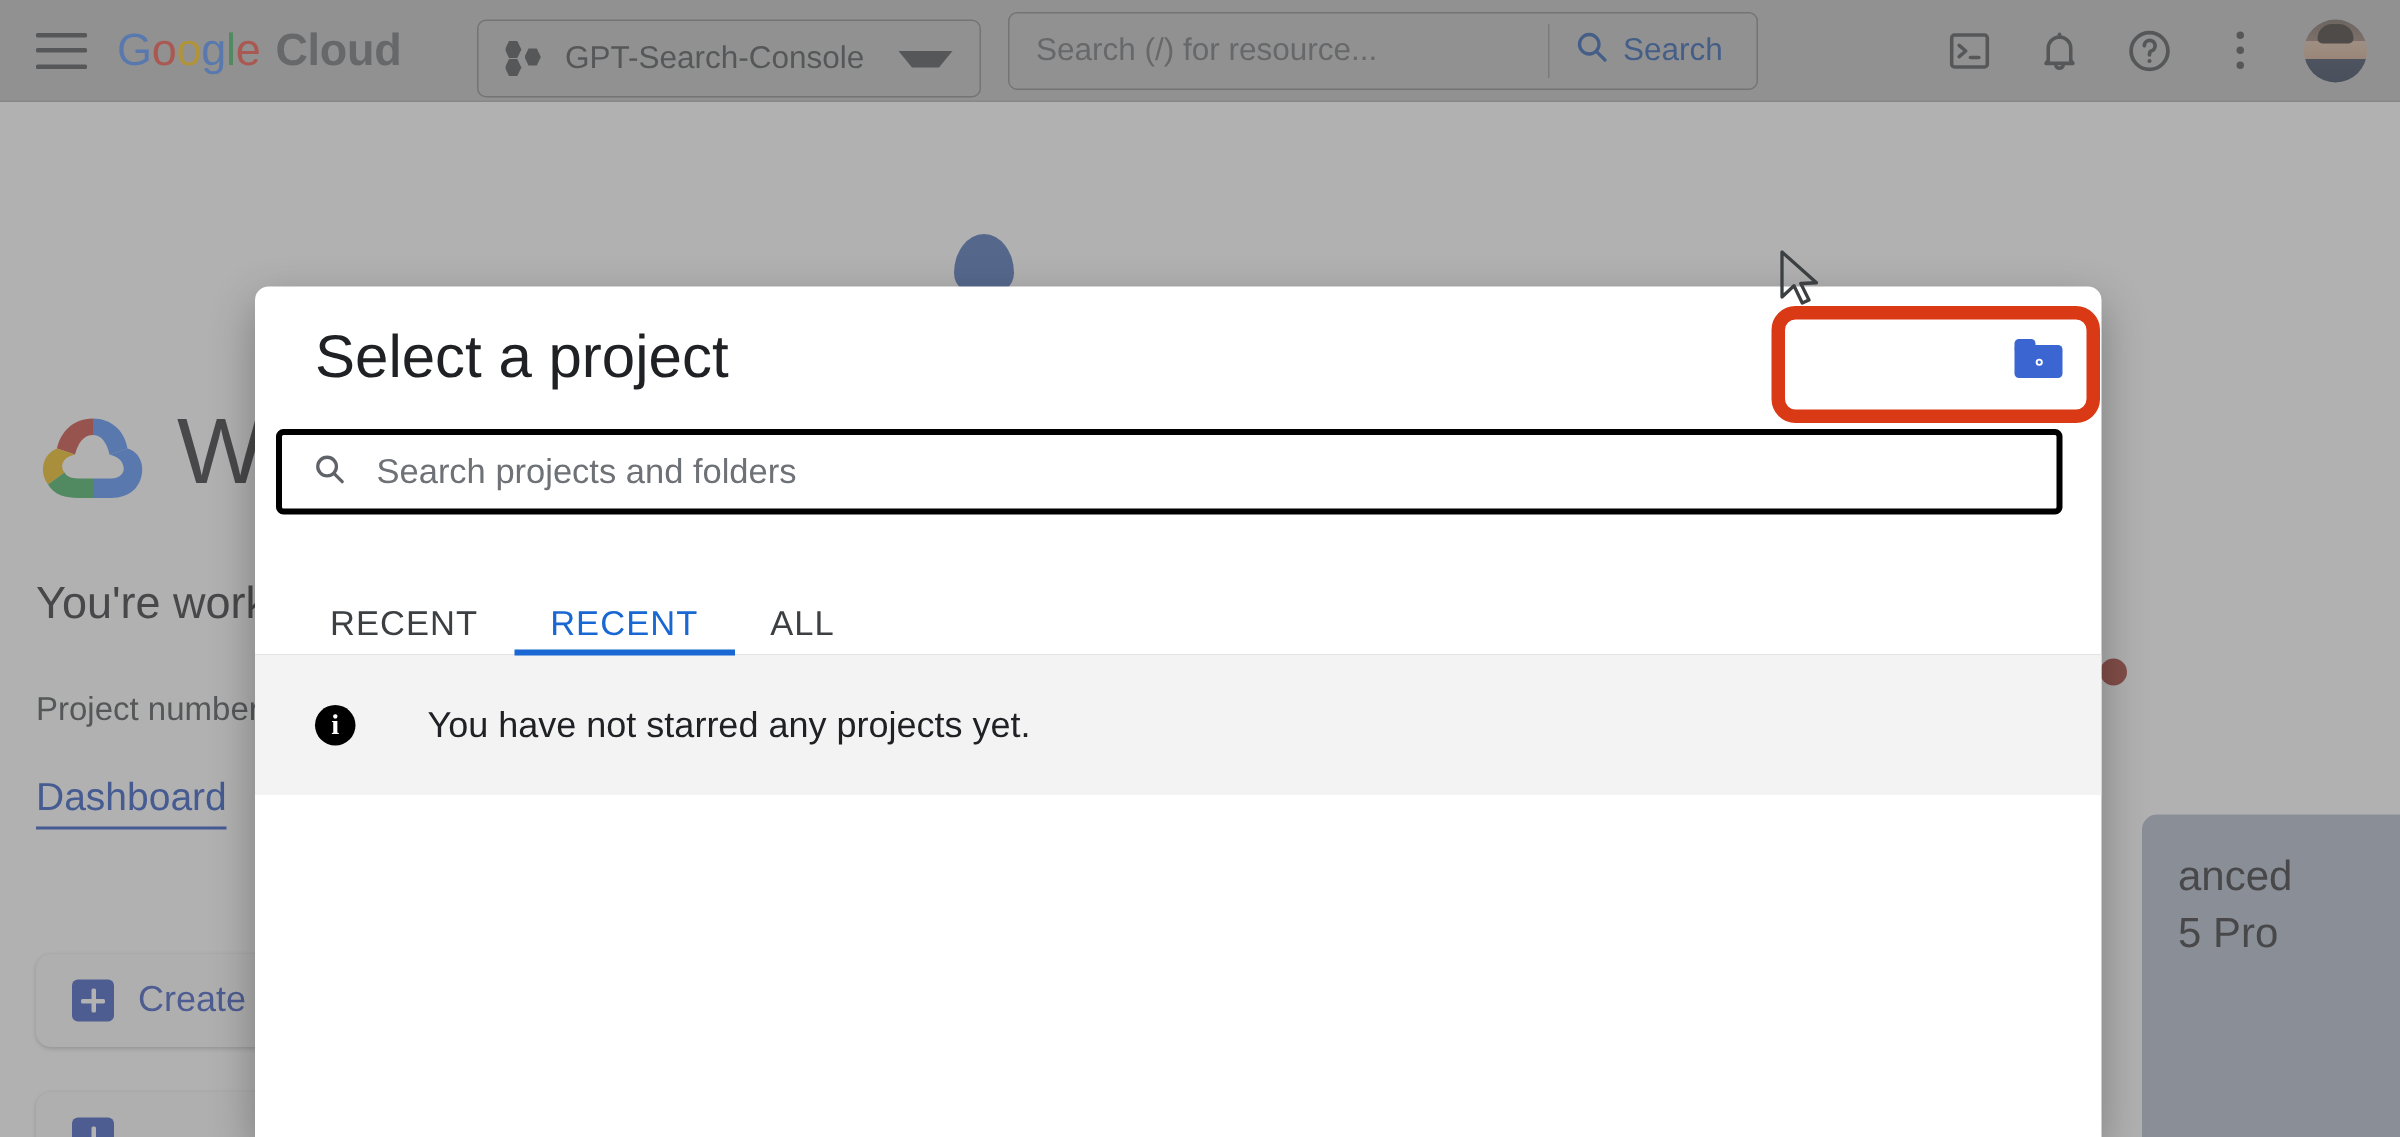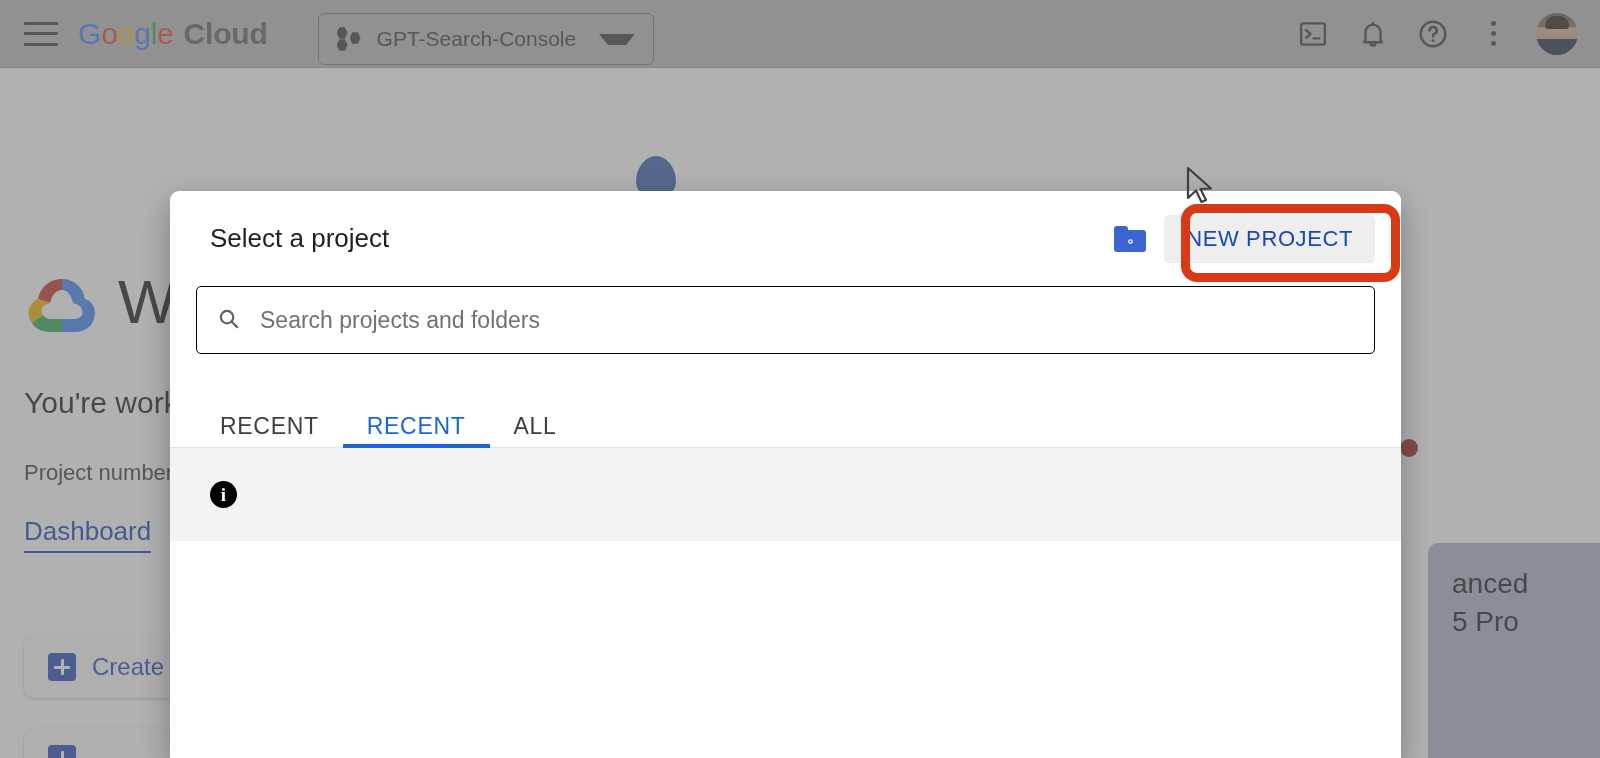--- a/index.html
+++ b/index.html
@@ -177,21 +177,21 @@
     background: #ffffff;
     border-radius: 9px 9px 0 0;
     box-shadow: 0 11px 30px rgba(0,0,0,.30);
     z-index: 20;
     overflow: hidden;
   }
   .dlg-head {
     height: 95px; display: flex; align-items: center;
     padding: 0 26px 0 40px;
   }
-  .dlg-title { font-size: 26px; color: #202124; }
+  .dlg-title { font-size: 40px; color: #202124; }
   .dlg-head-right { margin-left: auto; display: flex; align-items: center; gap: 18px; }
   .folder-gear {
     width: 32px; height: 26px; position: relative; cursor: pointer; flex: 0 0 auto;
   }
   .folder-gear .fbody {
     position: absolute; left: 0; top: 4px; width: 32px; height: 22px;
     background: #3b65d1; border-radius: 3px;
   }
   .folder-gear .ftab {
     position: absolute; left: 0; top: 0; width: 14px; height: 7px;
@@ -210,23 +210,23 @@
     display: flex; align-items: center; justify-content: center;
   }
   .highlight-ring {
     position: absolute; left: 1011px; top: 13px;
     width: 219px; height: 78px;
     border: 9px solid #d93915; border-radius: 16px;
     pointer-events: none;
   }
 
   .dlg-search {
-    margin: 0 26px 0 26px;
-    height: 68px;
-    border: 1px solid #000000; border-radius: 5px;
+    margin: 0 26px 0 14px;
+    height: 57px;
+    border: 4px solid #000000; border-radius: 5px;
     display: flex; align-items: center; padding: 0 20px;
   }
   .dlg-search input {
     flex: 1; border: none; outline: none; background: transparent;
     font-size: 23px; color: #3c4043; margin-left: 18px;
     font-family: "Liberation Sans", sans-serif;
   }
   .dlg-search input::placeholder { color: #6e7276; }
 
   .tabs {
@@ -323,20 +323,33 @@
   <div class="project-chip">
     <span class="hex-icon">
       <i class="hex a"></i>
         <i class="hex b"></i>
         <i class="hex c"></i>
     </span>
     <span class="pname">GPT-Search-Console</span>
     <span class="caret-down"></span>
   </div>
 
+  <div class="searchbar">
+    <input type="text" placeholder="Search (/) for resource..." style="">
+    <div class="search-divider"></div>
+    <div class="search-btn">
+      <span>
+        <svg width="24" height="24" viewBox="0 0 24 24" fill="none" stroke="#174ea6" stroke-width="2.2">
+          <circle cx="10.5" cy="10.5" r="6.5"></circle>
+            <line x1="15.4" y1="15.4" x2="21" y2="21" stroke-linecap="round"></line>
+        </svg>
+      </span>
+      <span>Search</span>
+    </div>
+  </div>
 
   <div class="topbar-icons">
     <div class="tb-icon">
       <svg width="30" height="30" viewBox="0 0 24 24" fill="none" stroke="#3c4043" stroke-width="1.9">
         <rect x="2.5" y="3.5" width="19" height="17" rx="1.5"></rect>
         <polyline points="6.5,9 10,12 6.5,15" stroke-linecap="round" stroke-linejoin="round"></polyline>
         <line x1="12.5" y1="15.5" x2="17" y2="15.5" stroke-linecap="round"></line>
       </svg>
     </div>
     <div class="tb-icon">
@@ -367,21 +380,20 @@
     <div class="dlg-title">Select a project</div>
     <div class="dlg-head-right">
       <div class="folder-gear">
         <span class="ftab"></span>
           <span class="fbody"></span>
         <svg class="gear" viewBox="0 0 24 24" fill="#ffffff">
           <path d="M12 8.2a3.8 3.8 0 1 0 0 7.6 3.8 3.8 0 0 0 0-7.6zm0 5.6a1.8 1.8 0 1 1 0-3.6 1.8 1.8 0 0 1 0 3.6z"></path>
           <path d="M10.6 2h2.8l.4 2.2 1.8.8 1.9-1.2 2 2-1.2 1.9.8 1.8 2.2.4v2.8l-2.2.4-.8 1.8 1.2 1.9-2 2-1.9-1.2-1.8.8-.4 2.2h-2.8l-.4-2.2-1.8-.8-1.9 1.2-2-2 1.2-1.9-.8-1.8L2.7 13.4v-2.8l2.2-.4.8-1.8-1.2-1.9 2-2 1.9 1.2 1.8-.8L10.6 2z" opacity="0"></path>
         </svg>
       </div>
-      <button class="new-project-btn">NEW PROJECT</button>
     </div>
   </div>
 
   <div class="highlight-ring"></div>
 
   <div class="dlg-search">
     <span>
       <svg width="23" height="23" viewBox="0 0 24 24" fill="none" stroke="#5f6368" stroke-width="2.3">
         <circle cx="10.5" cy="10.5" r="6.5"></circle>
           <line x1="15.4" y1="15.4" x2="21" y2="21" stroke-linecap="round"></line>
@@ -391,20 +403,21 @@
   </div>
 
   <div class="tabs">
     <div class="tab">RECENT</div>
     <div class="tab active">RECENT</div>
     <div class="tab">ALL</div>
   </div>
 
   <div class="empty-banner">
     <span class="info-icon">i</span>
+    <span class="etxt">You have not starred any projects yet.</span>
   </div>
 </div>
 
 <div class="cursor">
   <svg width="34" height="44" viewBox="0 0 34 44">
     <path d="M2 2 L2 32 L10 24.5 L15.5 36 L20 34 L14.5 23 L25 22.5 Z" fill="none" stroke="#3c4043" stroke-width="2.2" stroke-linejoin="round"></path>
   </svg>
 </div>
 
 </body></html>

